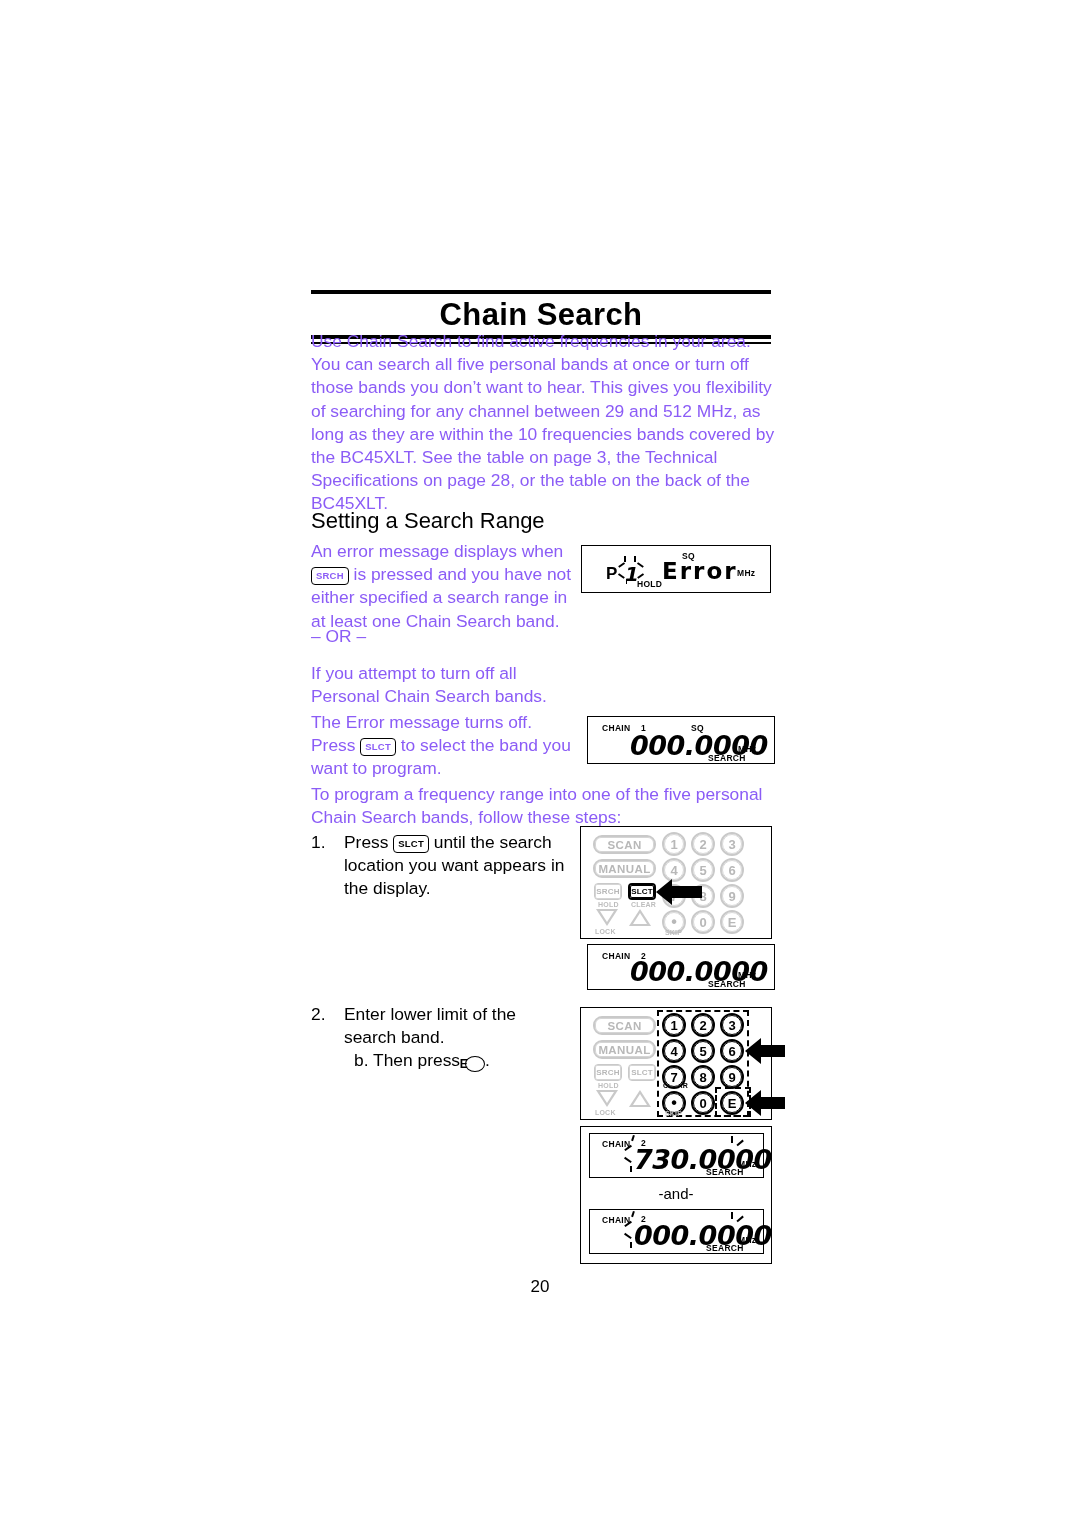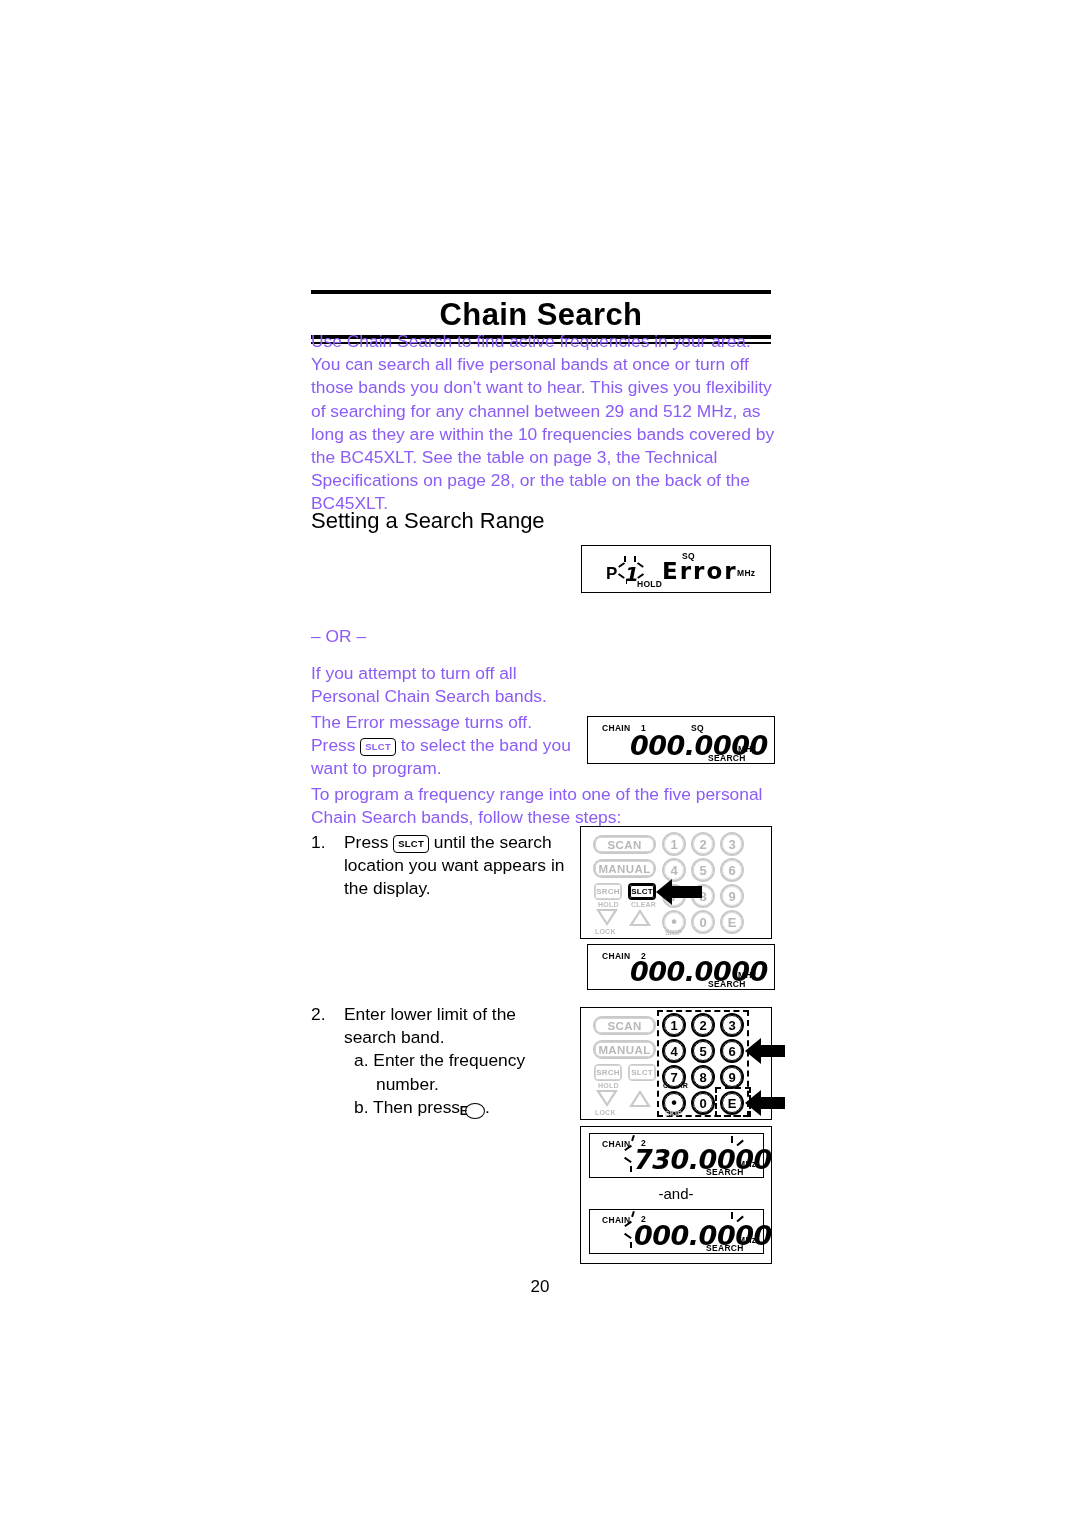--- a/index.html
+++ b/index.html
@@ -360,20 +360,26 @@
     <div style="height:2px;"></div>
     <div class="title-text">Chain Search</div>
     <div class="rule-thick"></div>
     <div class="rule-thin"></div>
   </div>
 
   <div class="para intro">Use Chain Search to find active frequencies in your area. You can search all five personal bands at once or turn off those bands you don’t want to hear. This gives you flexibility of searching for any channel between 29 and 512 MHz, as long as they are within the 10 frequencies bands covered by the BC45XLT. See the table on page 3, the Technical Specifications on page 28, or the table on the back of the BC45XLT.</div>
 
   <div class="h2">Setting a Search Range</div>
 
+  <div class="para blk-error">
+    <span>An error message displays when</span>
+    <br>
+    <span class="keycap">SRCH</span>
+    <span>is pressed and you have not either specified a search range in at least one Chain Search band.</span>
+  </div>
 
   <div class="para blk-or">– OR –</div>
 
   <div class="para blk-errorsoff">
     <span>The Error message turns off.</span>
     <br>
     <span>Press</span>
     <span class="keycap">SLCT</span>
     <span>to select the band you want to program.</span>
   </div>
@@ -387,21 +393,20 @@
     <span class="txt">
       <span>Press</span>
       <span class="keycap">SLCT</span>
       <span>until the search location you want appears in the display.</span>
     </span>
   </div>
 
   <div class="step step2">
     <span class="num">2.</span>
     <span class="txt">Enter lower limit of the search band.</span>
-    <span class="substep">a. Enter the frequency number.</span>
     <span class="substep">
       <span>b. Then press</span>
       <span class="keyround">E</span><span>.</span>
     </span>
   </div>
 
   <div class="lcd" style="left:581px; top:545px; width:190px; height:48px;">
     <div class="lcd-inner">
       <div class="lcd-small-label" style="left:100px; top:5px;">SQ</div>
       <div class="lcd-p" style="left:24px; top:18px;">P</div>

